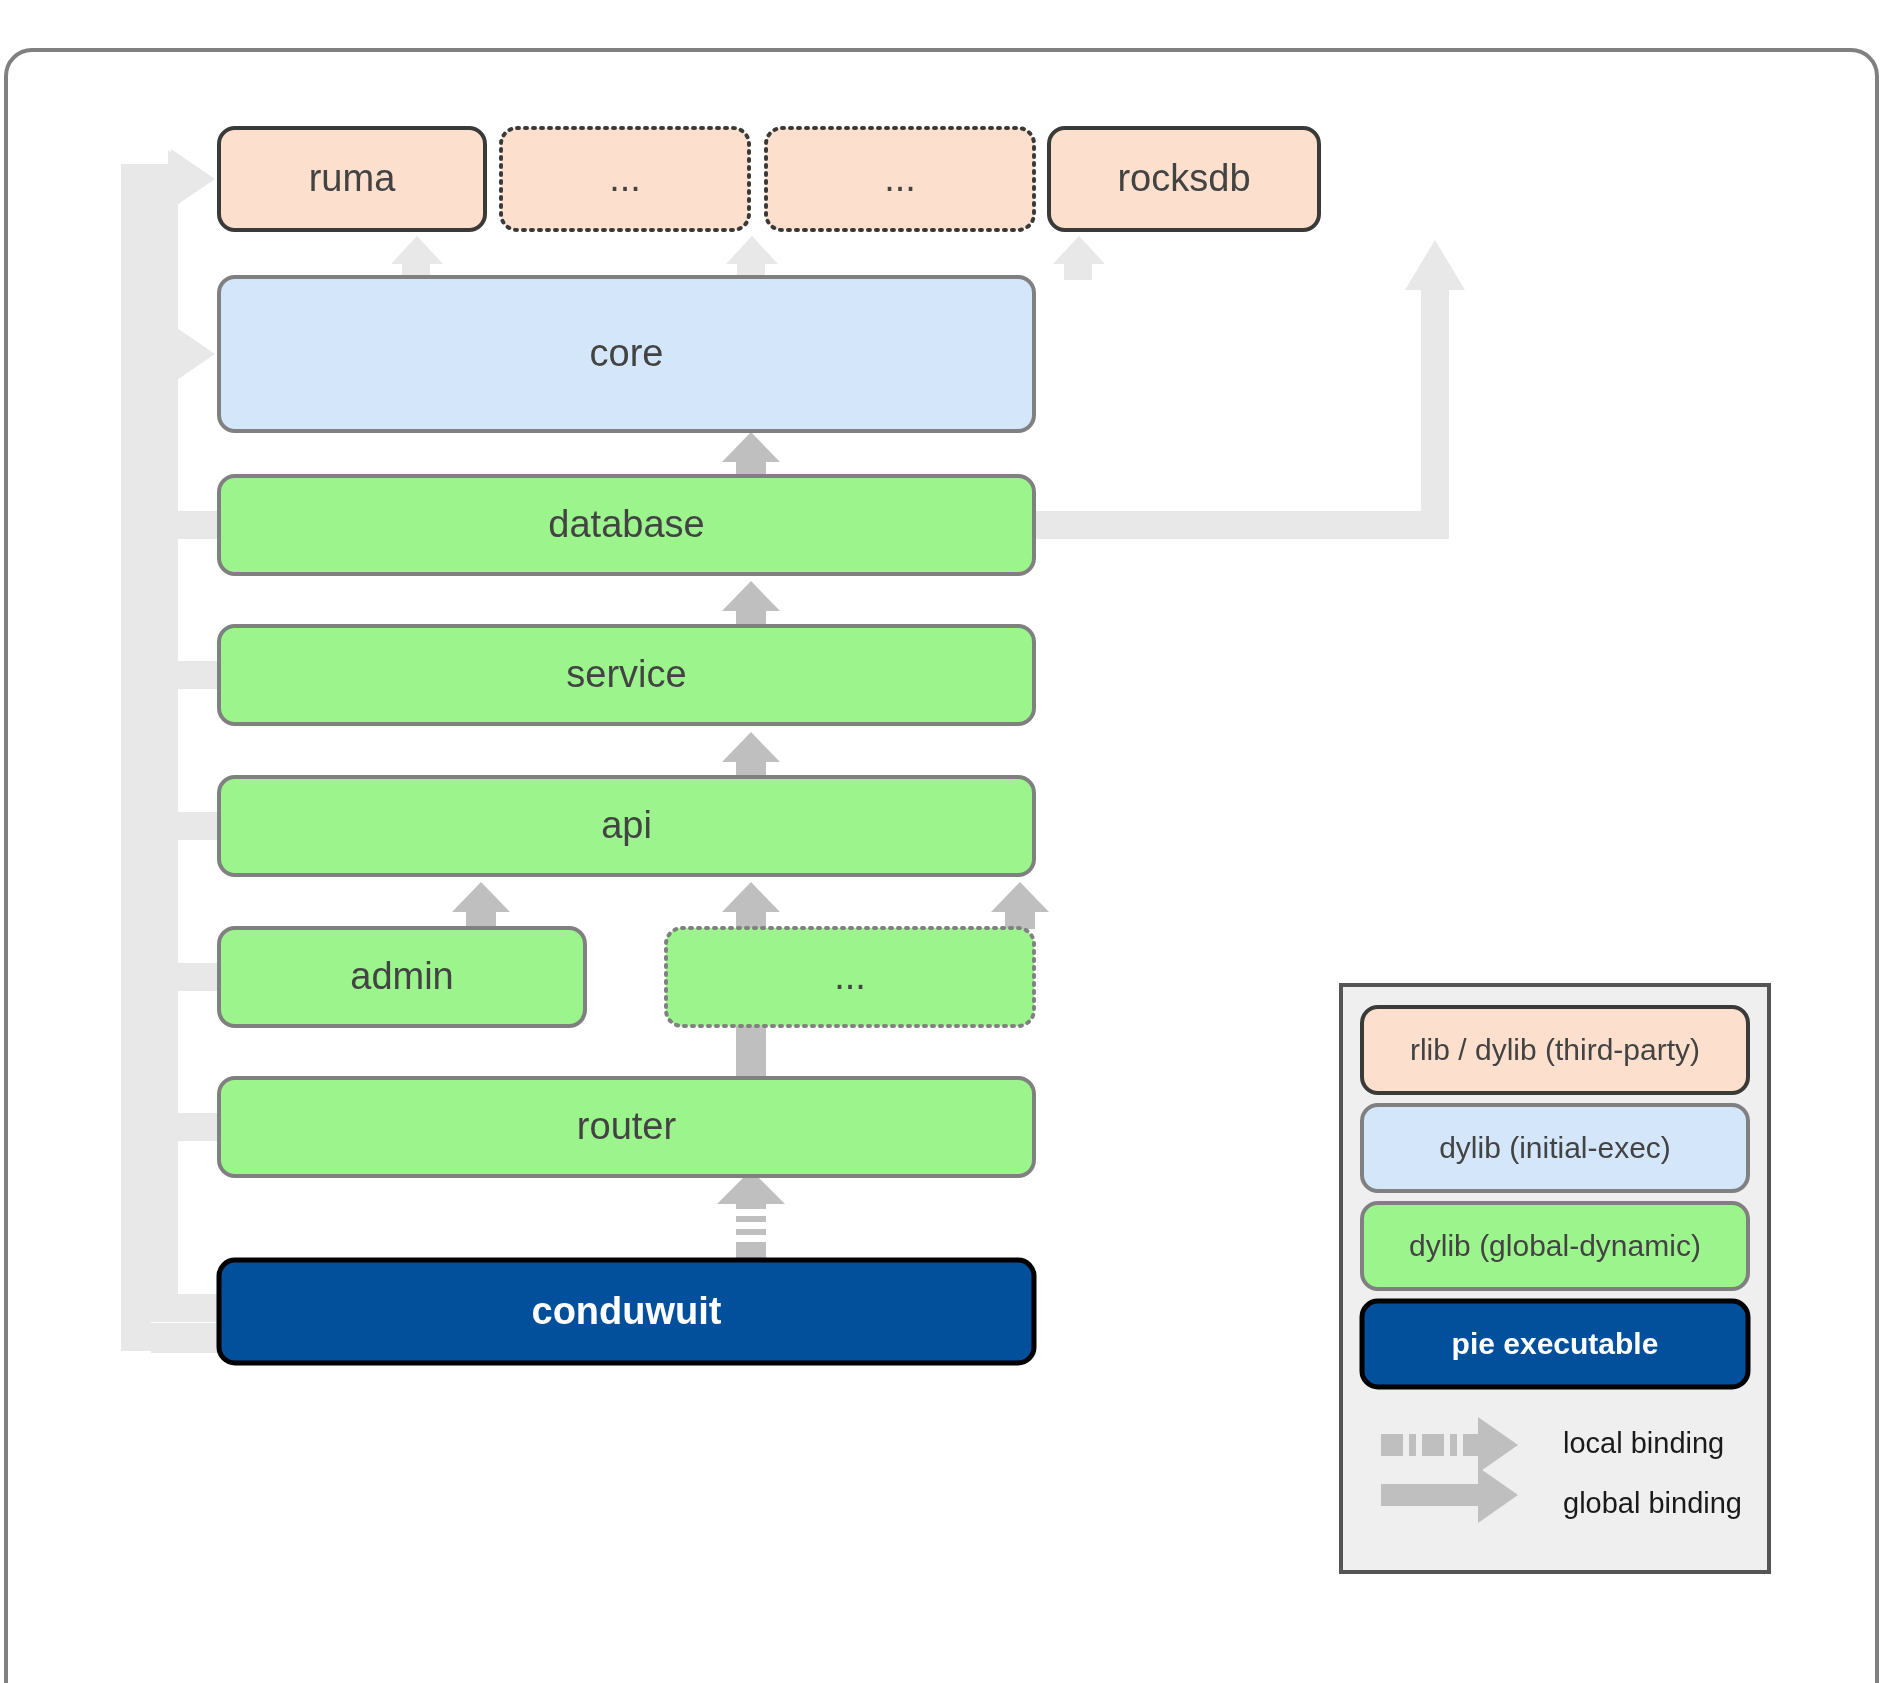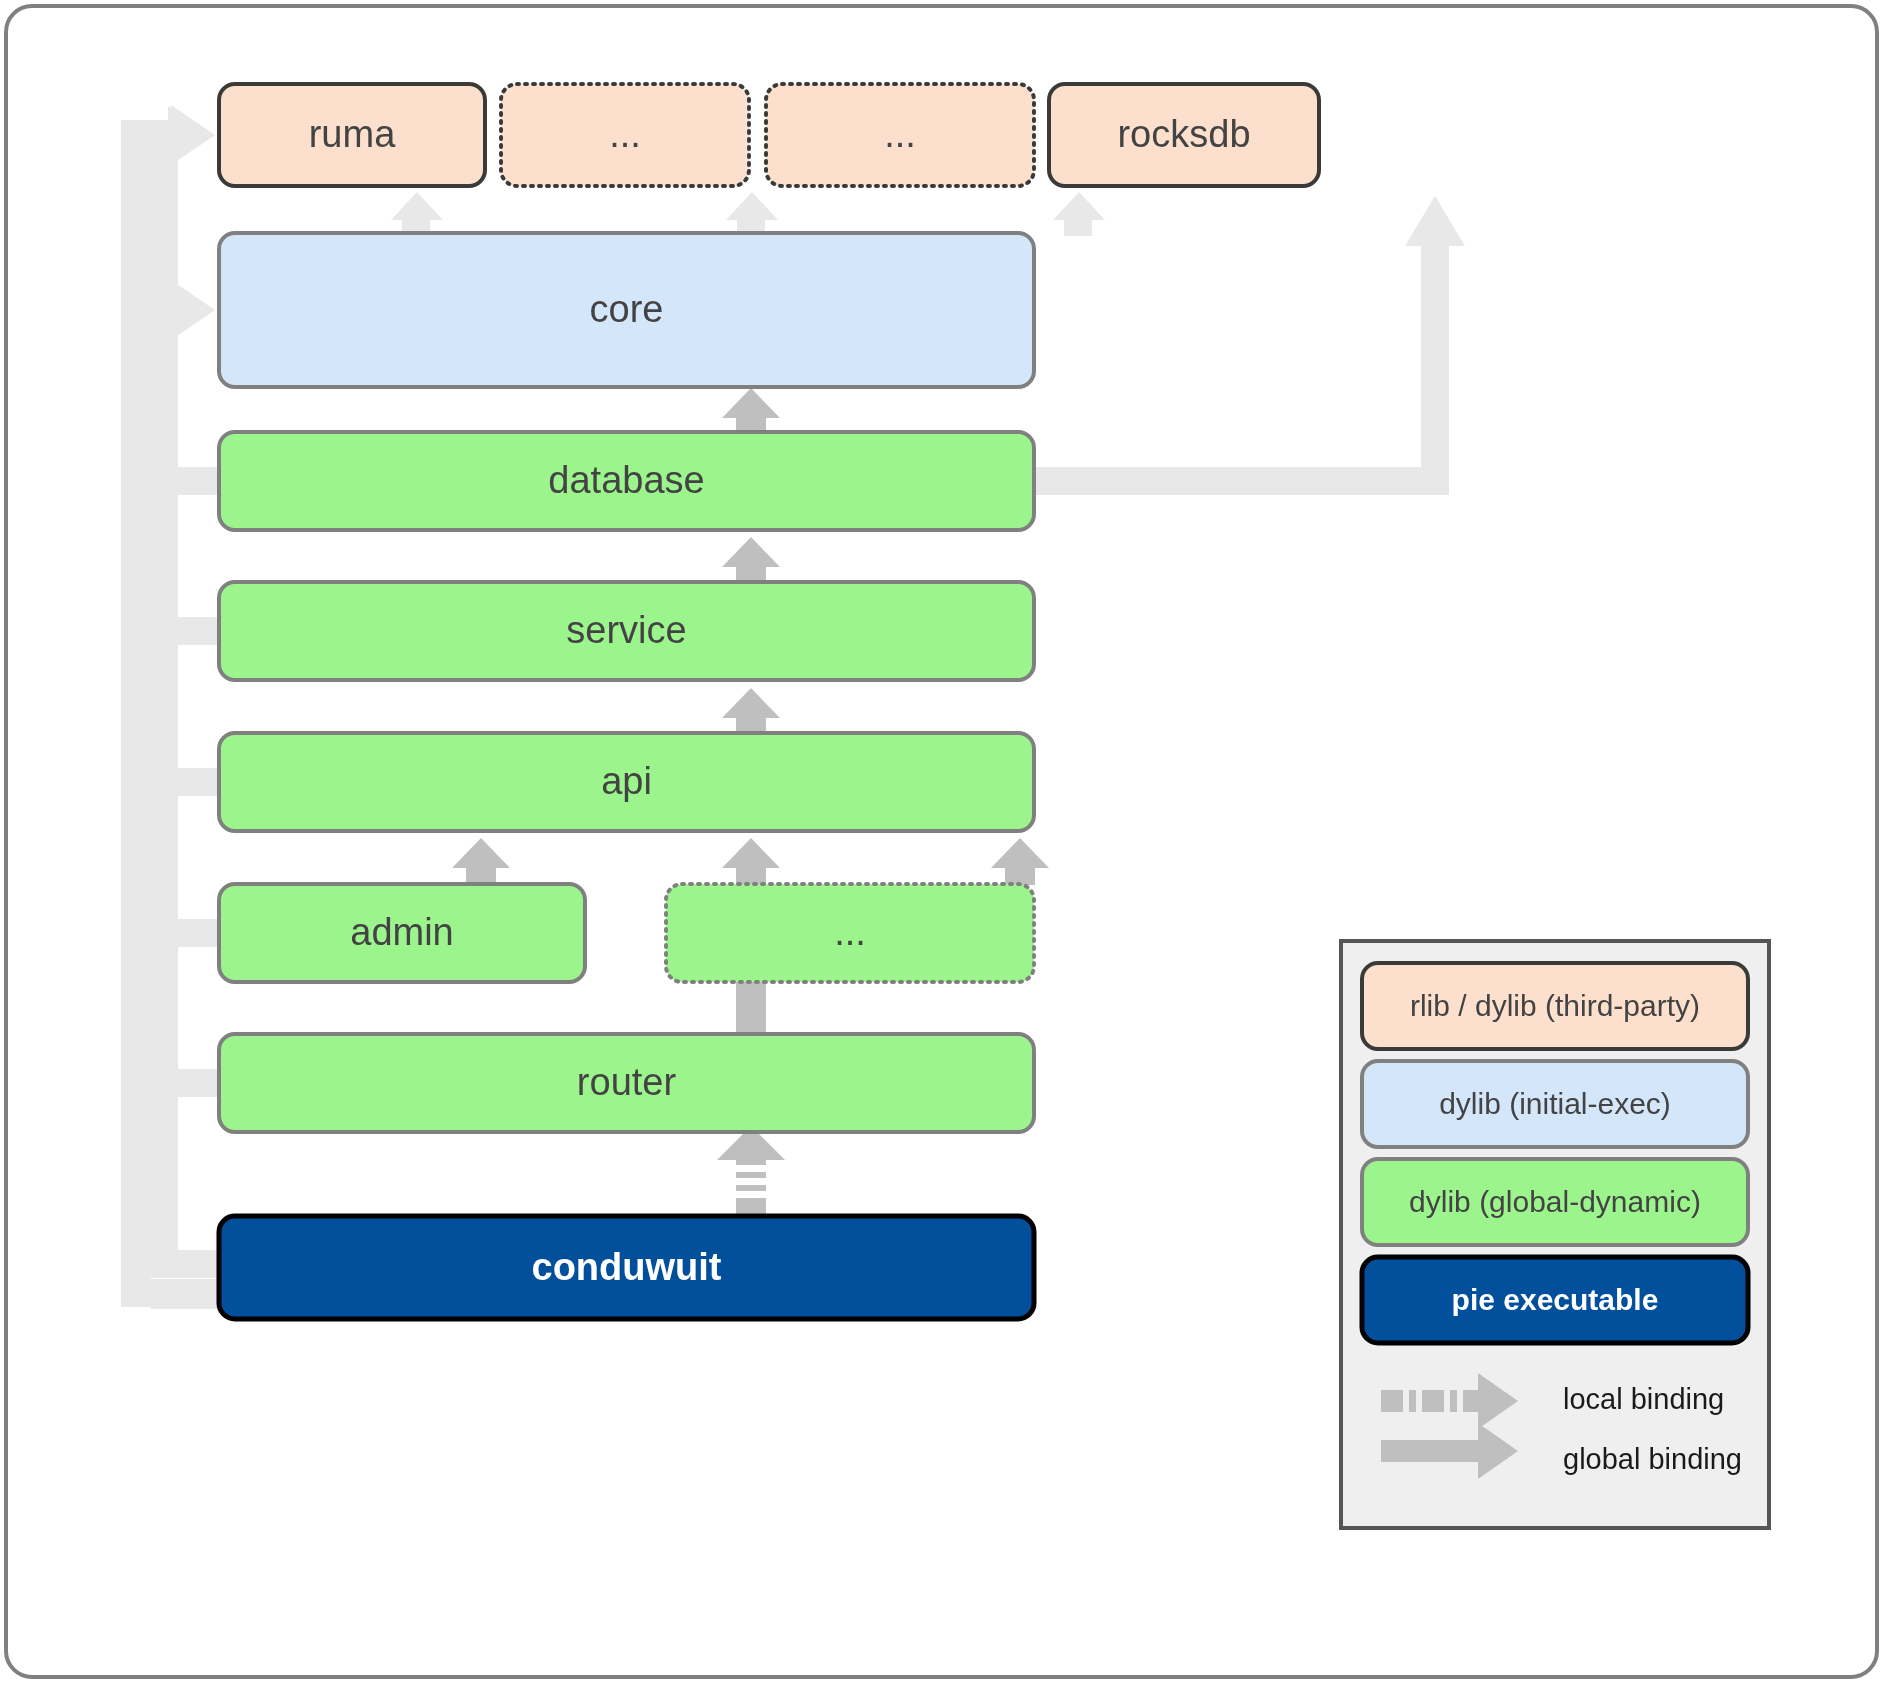--- a/index.html
+++ b/index.html
@@ -10,20 +10,21 @@
   body {
     width: 1883px;
     height: 1683px;
     font-family: "Liberation Sans", sans-serif;
     overflow: hidden;
   }
   #diagram-root {
     position: relative;
     width: 1883px;
     height: 1359px;
+    margin-top: 44px;
   }
   svg#diagram-svg {
     display: block;
     width: 1883px;
     height: 1683px;
   }
   .node-label {
     font-family: "Liberation Sans", sans-serif;
     text-anchor: middle;
     dominant-baseline: middle;

